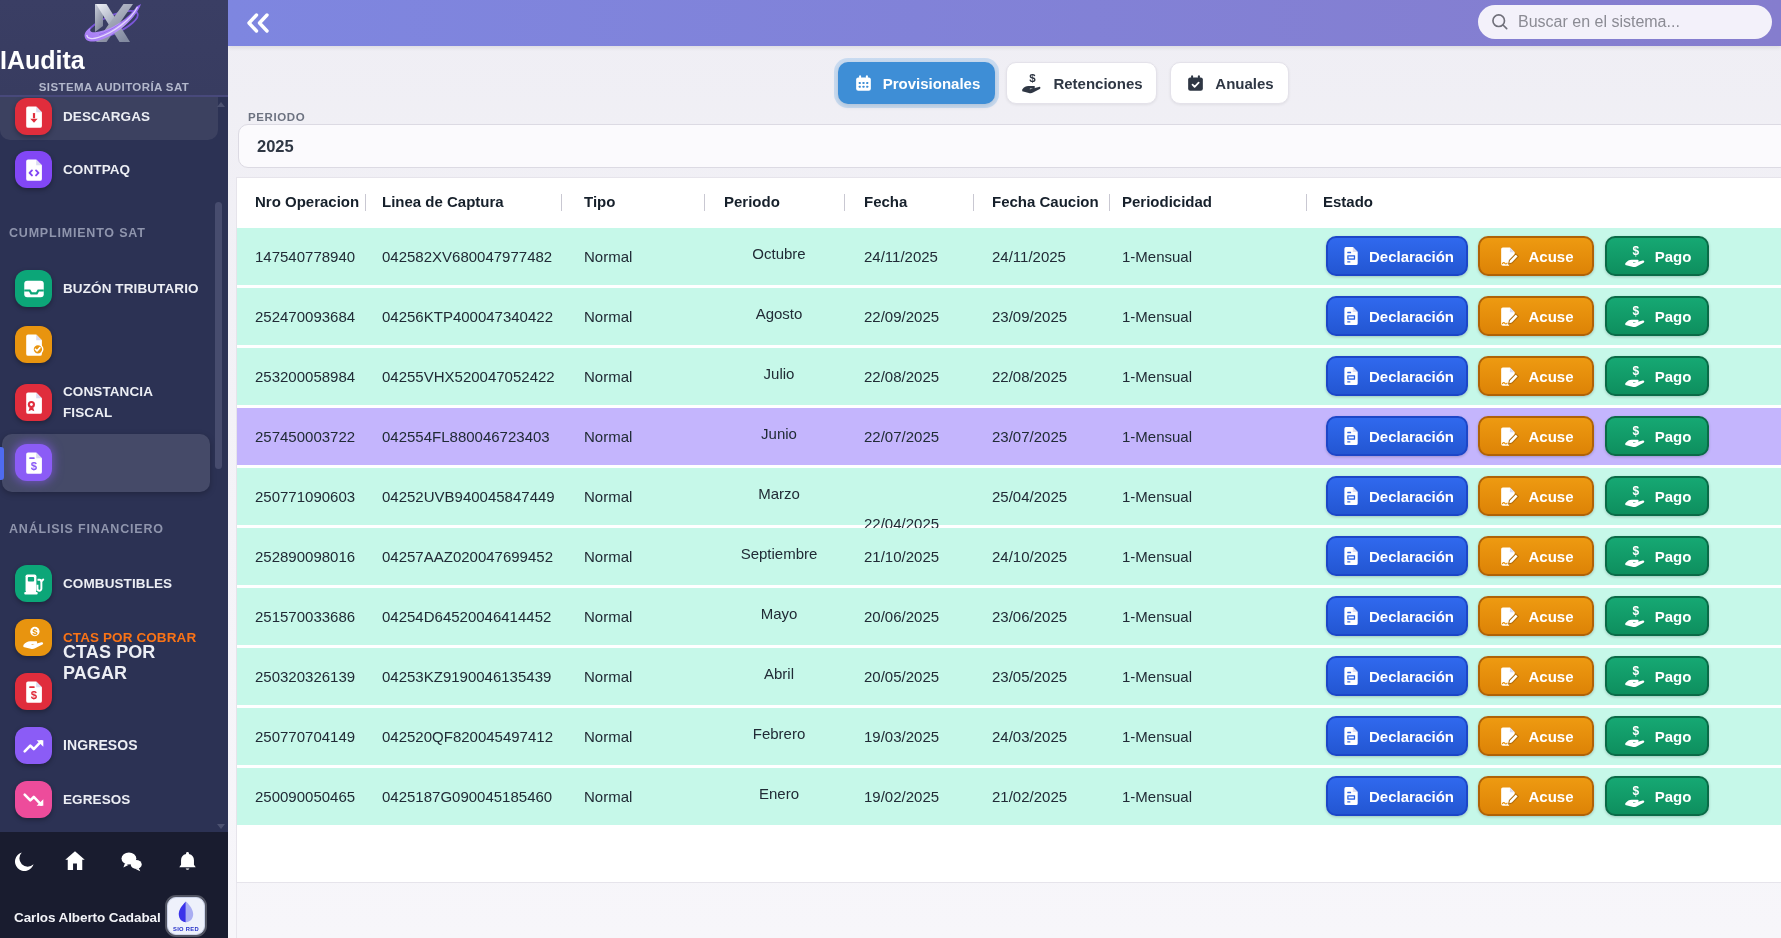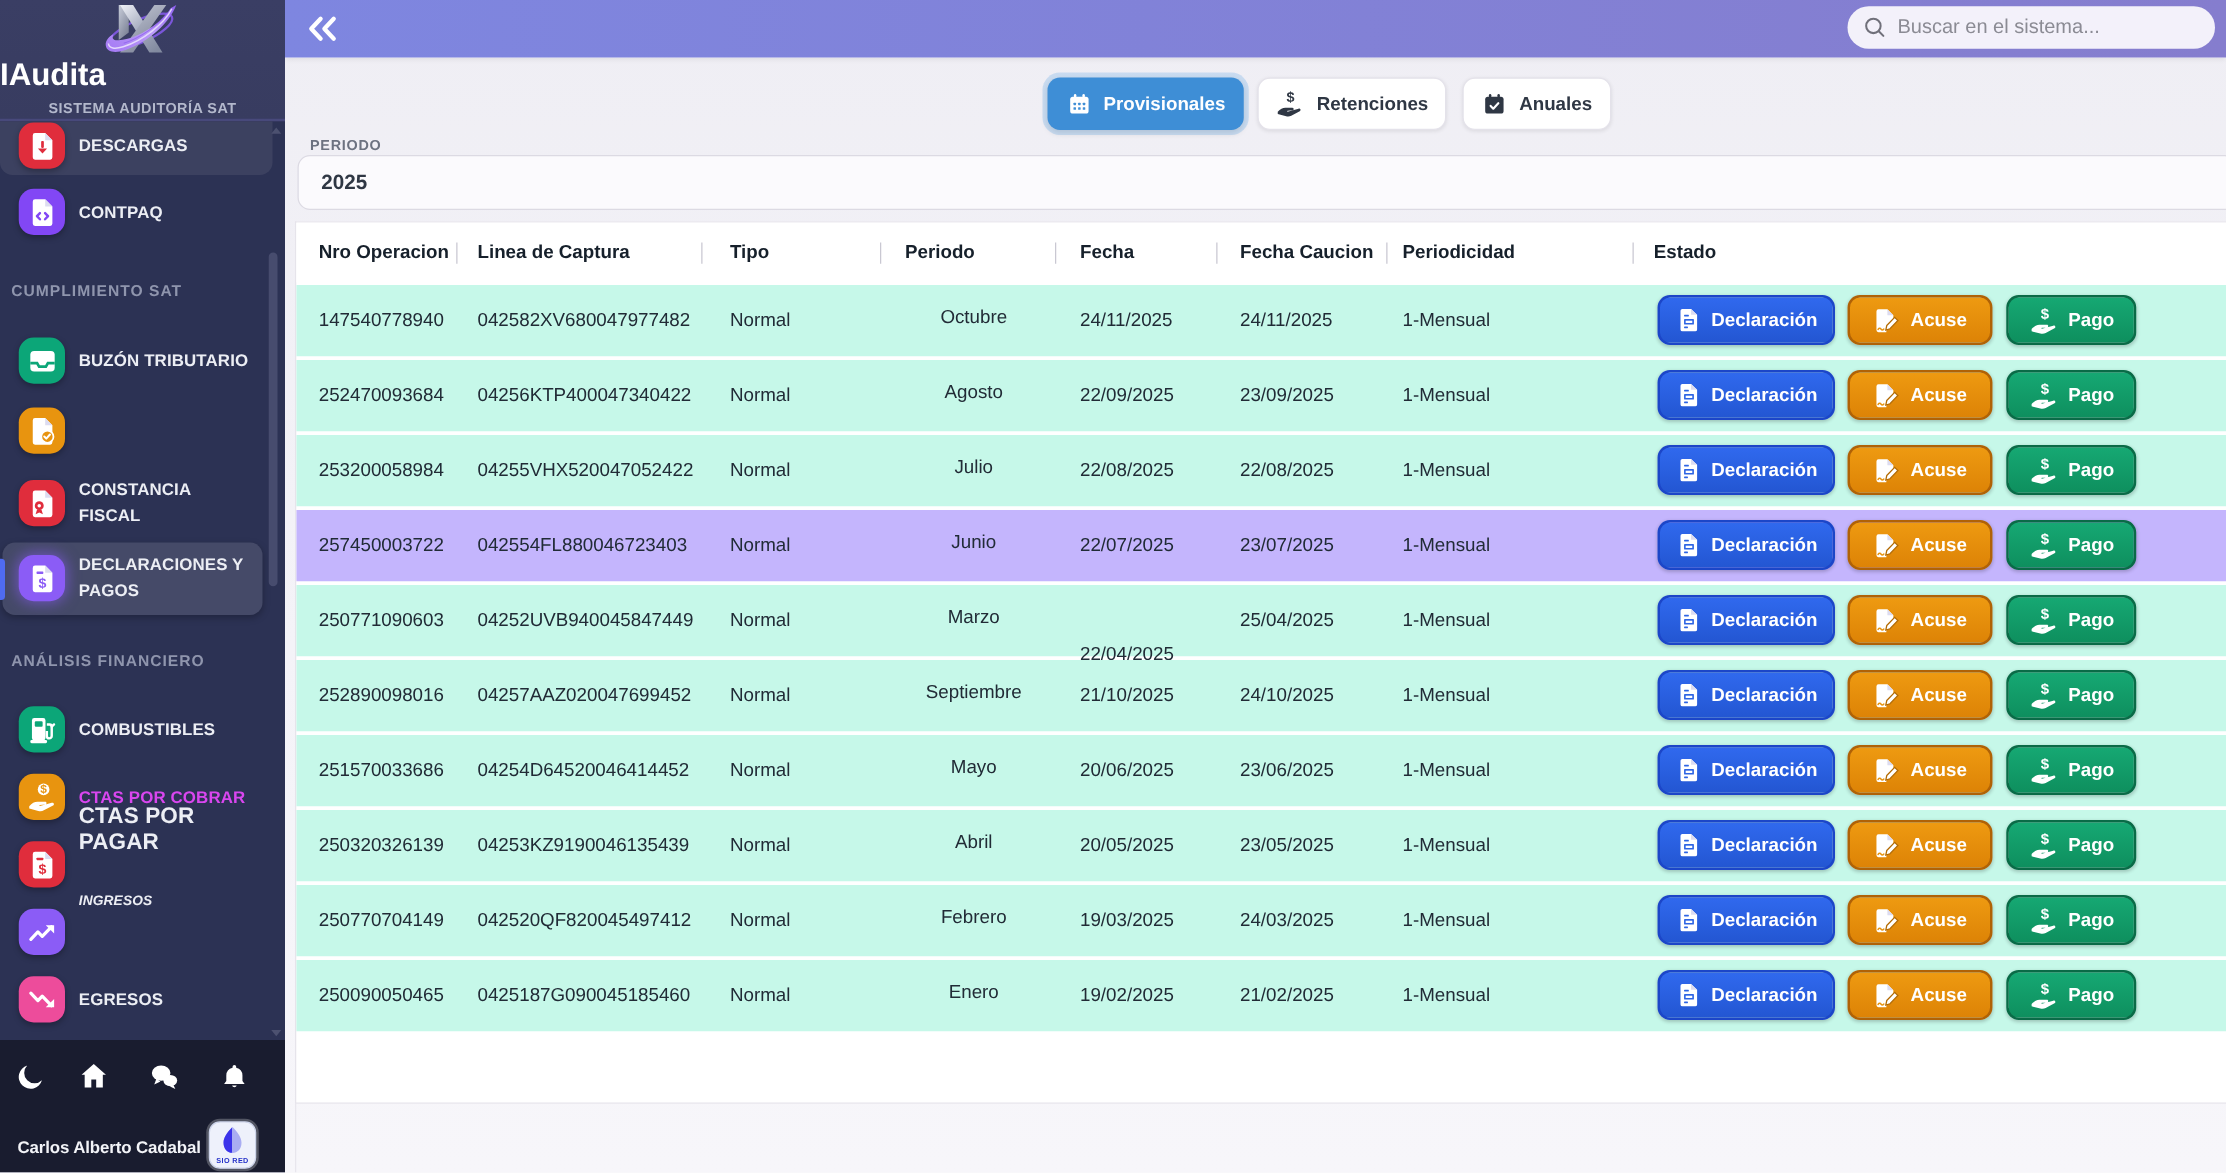--- a/index.html
+++ b/index.html
@@ -516,56 +516,55 @@
       <div style="position:absolute;left:63px;top:381px;width:160px;line-height:21px;font-size:13.5px;font-weight:bold;color:#eceef4;letter-spacing:.1px;">CONSTANCIA<br>FISCAL</div>
       <div style="position:absolute;left:2px;top:434px;width:208px;height:58px;background:#454a68;border-radius:10px;box-shadow:0 2px 6px rgba(0,0,0,.25);"></div>
       <div style="position:absolute;left:15px;top:444px;width:37px;height:37px;background:#8b5cf6;border-radius:12px;box-shadow:0 0 10px 2px rgba(139,92,246,.55);display:flex;align-items:center;justify-content:center;">
         <svg width="26" height="26" viewBox="0 0 24 24">
           <path d="M6.5 2.3h7.5L19.3 7.5V20.2a1.7 1.7 0 0 1-1.7 1.7H6.5a1.7 1.7 0 0 1-1.7-1.7V4a1.7 1.7 0 0 1 1.7-1.7z" fill="#fff"></path>
           <path d="M14 2.3l5.3 5.2H14z" fill="#dcdcf0"></path>
           <rect x="7.6" y="6.6" width="5" height="1.8" rx=".5" fill="#8b5cf6"></rect>
           <text x="12" y="18.8" font-family="Liberation Sans,sans-serif" font-size="10.5" font-weight="bold" fill="#8b5cf6" text-anchor="middle">$</text>
         </svg>
       </div>
-      <div style="position:absolute;left:63px;top:441px;width:160px;line-height:21px;font-size:13.5px;font-weight:bold;color:#eceef4;letter-spacing:.1px;">DECLARACIONES Y<br>PAGOS</div>
       <div style="position:absolute;left:9px;top:522px;font-size:12.5px;font-weight:bold;color:#8f95ad;letter-spacing:.8px;">ANÁLISIS FINANCIERO</div>
       <div style="position:absolute;left:15px;top:565px;width:37px;height:37px;background:#0ca678;border-radius:12px;box-shadow:0 2px 5px rgba(0,0,0,.3);display:flex;align-items:center;justify-content:center;">
         <svg width="26" height="26" viewBox="0 0 24 24">
           <rect x="4.2" y="3.2" width="10" height="16.4" rx="1.7" fill="#fff"></rect>
           <rect x="6.3" y="5.6" width="5.8" height="4" rx=".8" fill="#0ca678"></rect>
           <rect x="3" y="19.4" width="12.4" height="2.3" rx="1" fill="#fff"></rect>
           <path d="M15.2 8h2c.9 0 1.6.7 1.6 1.6v6.8a1.8 1.8 0 0 1-3.6 0v-3.6" stroke="#fff" stroke-width="1.8" fill="none"></path>
           <path d="M18.8 9.6l1.7-1.7" stroke="#fff" stroke-width="1.8" stroke-linecap="round"></path>
         </svg>
       </div>
       <div style="position:absolute;left:63px;top:573px;width:160px;line-height:21px;font-size:13.5px;font-weight:bold;color:#eceef4;letter-spacing:.1px;">COMBUSTIBLES</div>
       <div style="position:absolute;left:15px;top:619px;width:37px;height:37px;background:#e8940f;border-radius:12px;box-shadow:0 2px 5px rgba(0,0,0,.3);display:flex;align-items:center;justify-content:center;">
         <svg width="26" height="26" viewBox="0 0 24 24">
           <circle cx="12.8" cy="6" r="4.3" fill="#fff"></circle>
           <text x="12.8" y="9" font-family="Liberation Sans,sans-serif" font-size="8.8" font-weight="bold" fill="#e8940f" text-anchor="middle">$</text>
           <path d="M2.2 18.4c2-2.2 3.9-3.3 6.1-3.3h5.7c1.3 0 1.3 2 0 2.1l-3.9.3c-.5.1-.5.8 0 .8l8.7-2.4c1.5-.5 2.3 1.3 1 2l-6.8 3.6c-1.2.7-2.8.8-4.1.4l-6.7-1.7z" fill="#fff"></path>
         </svg>
       </div>
-      <div style="position:absolute;left:63px;top:627px;width:160px;line-height:21px;font-size:13.5px;font-weight:bold;color:#d946ef;letter-spacing:.1px;">CTAS POR COBRAR</div>
+      <div style="position:absolute;left:63px;top:627px;width:160px;line-height:21px;font-size:13.5px;font-weight:bold;color:#f97316;letter-spacing:.1px;">CTAS POR COBRAR</div>
       <div style="position:absolute;left:15px;top:673px;width:37px;height:37px;background:#e02d3c;border-radius:12px;box-shadow:0 2px 5px rgba(0,0,0,.3);display:flex;align-items:center;justify-content:center;">
         <svg width="26" height="26" viewBox="0 0 24 24">
           <path d="M6.5 2.3h7.5L19.3 7.5V20.2a1.7 1.7 0 0 1-1.7 1.7H6.5a1.7 1.7 0 0 1-1.7-1.7V4a1.7 1.7 0 0 1 1.7-1.7z" fill="#fff"></path>
           <path d="M14 2.3l5.3 5.2H14z" fill="#dcdcf0"></path>
           <rect x="7.6" y="6.6" width="5" height="1.8" rx=".5" fill="#e02d3c"></rect>
           <text x="12" y="18.8" font-family="Liberation Sans,sans-serif" font-size="10.5" font-weight="bold" fill="#e02d3c" text-anchor="middle">$</text>
         </svg>
       </div>
       <div style="position:absolute;left:63px;top:642px;width:160px;line-height:21px;font-size:18px;font-weight:bold;color:#eceef4;letter-spacing:.1px;">CTAS POR PAGAR</div>
       <div style="position:absolute;left:15px;top:727px;width:37px;height:37px;background:#8b5cf6;border-radius:12px;box-shadow:0 2px 5px rgba(0,0,0,.3);display:flex;align-items:center;justify-content:center;">
         <svg width="26" height="26" viewBox="0 0 24 24">
           <path d="M3.4 17l5.2-5.4 3.2 3.2 6.8-7" stroke="#fff" stroke-width="2.4" fill="none" stroke-linecap="round" stroke-linejoin="round"></path>
           <path d="M14.4 6.6h6.2v6.2z" fill="#fff"></path>
         </svg>
       </div>
-      <div style="position:absolute;left:63px;top:711px;width:160px;line-height:21px;font-size:11px;font-weight:bold;color:#eceef4;letter-spacing:.1px;font-style:italic;">INGRESOS</div>
+      <div style="position:absolute;left:63px;top:735px;width:160px;line-height:21px;font-size:14px;font-weight:bold;color:#eceef4;letter-spacing:.1px;">INGRESOS</div>
       <div style="position:absolute;left:15px;top:781px;width:37px;height:37px;background:#ed4c9b;border-radius:12px;box-shadow:0 2px 5px rgba(0,0,0,.3);display:flex;align-items:center;justify-content:center;">
         <svg width="26" height="26" viewBox="0 0 24 24">
           <path d="M3.4 7l5.2 5.4 3.2-3.2 6.8 7" stroke="#fff" stroke-width="2.4" fill="none" stroke-linecap="round" stroke-linejoin="round"></path>
           <path d="M14.4 17.4h6.2v-6.2z" fill="#fff"></path>
         </svg>
       </div>
       <div style="position:absolute;left:63px;top:789px;width:160px;line-height:21px;font-size:13.5px;font-weight:bold;color:#eceef4;letter-spacing:.1px;">EGRESOS</div>
       <div style="position:absolute;left:0;top:447px;width:4px;height:33px;background:#4f6bf0;border-radius:0 3px 3px 0;"></div>
       <div style="position:absolute;left:215px;top:202px;width:7px;height:267px;background:#474c6e;border-radius:4px;"></div>
       <div style="position:absolute;left:217px;top:102px;width:0;height:0;border-left:4px solid transparent;border-right:4px solid transparent;border-bottom:5px solid #4c5170;"></div>

